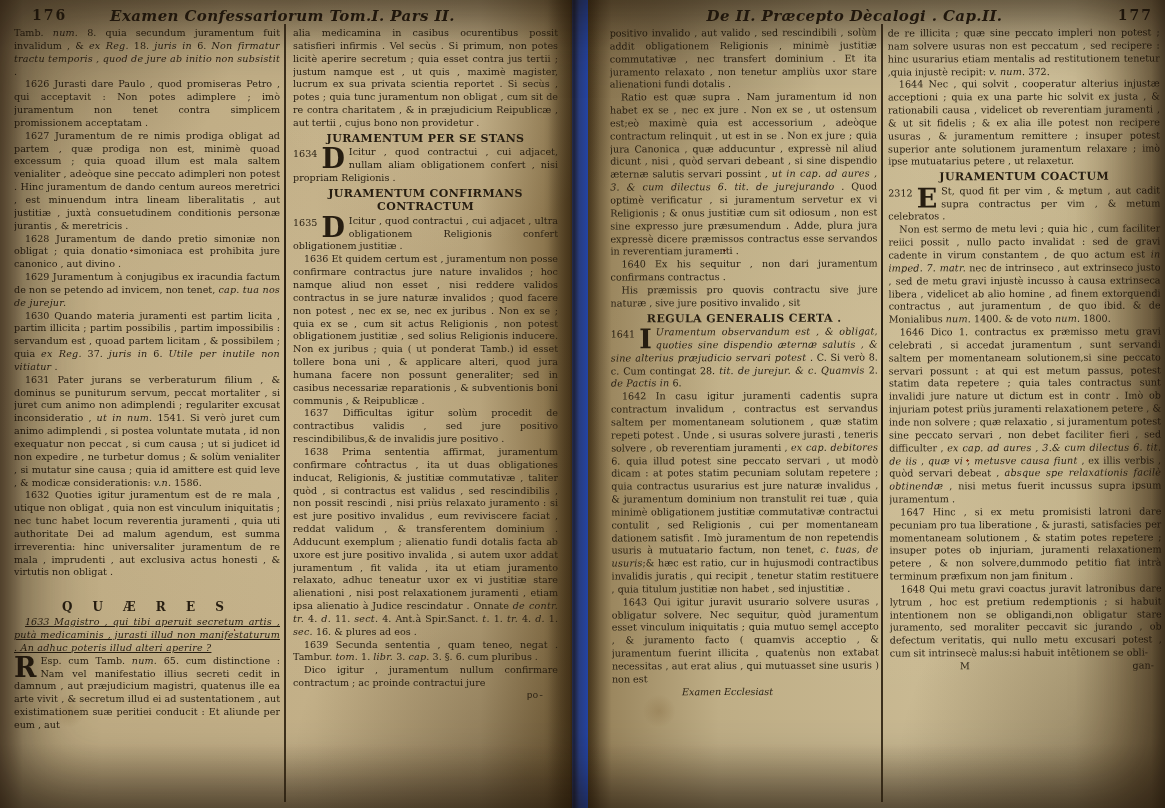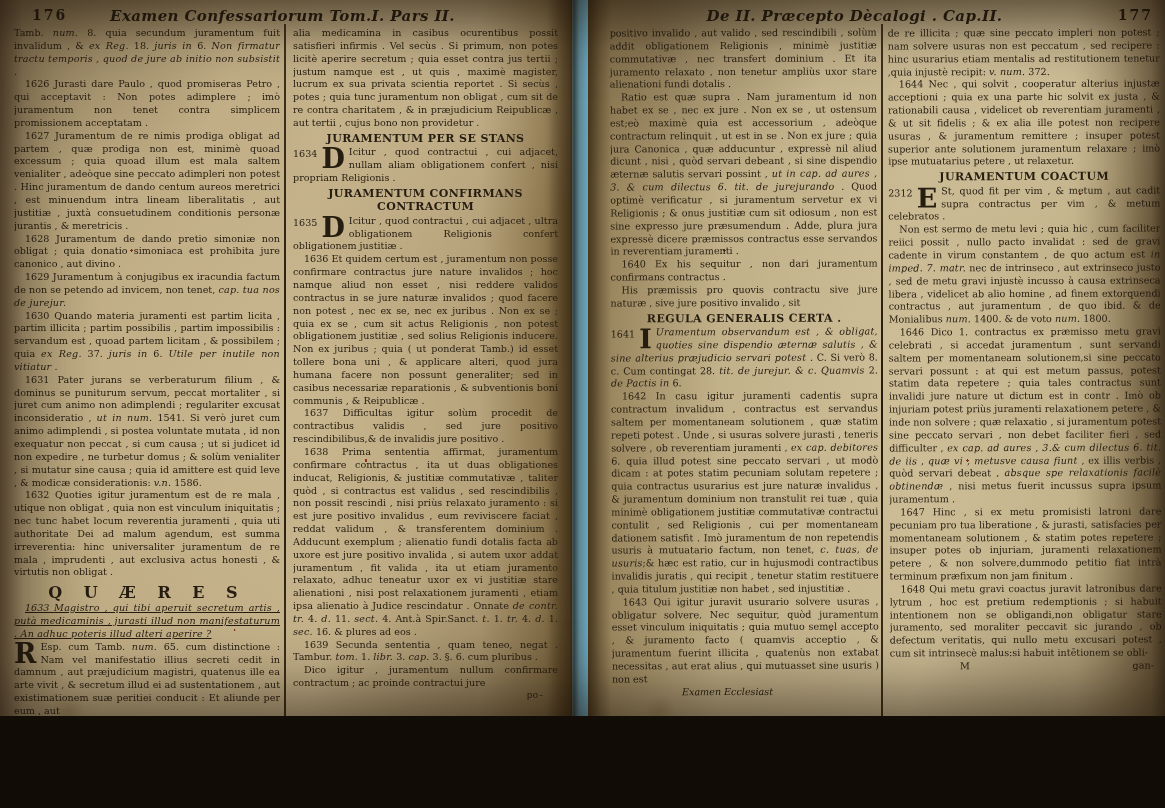--- a/index.html
+++ b/index.html
@@ -1,17 +1,17 @@
 <!DOCTYPE html>
 <html><head>
 <meta charset="utf-8">
 <style>
   html,body{margin:0;padding:0;background:#120c06;}
-  #spread{position:relative;width:1165px;height:716px;overflow:hidden;
-    font-family:"DejaVu Serif","Liberation Serif",serif;color:#261d11;background:#7dd3fc;}
+  #spread{position:relative;width:1165px;height:808px;overflow:hidden;
+    font-family:"DejaVu Serif","Liberation Serif",serif;color:#261d11;background:#1d4ed8;}
   .page{position:absolute;top:0;height:808px;overflow:hidden;}
   #page-left{left:0;width:572px;
     background:linear-gradient(90deg,#7d684a 0%,#b3a078 4%,#bfac84 18%,#c3b088 55%,#b4a078 84%,#8d774f 95%,#584526 100%);}
   #page-right{left:588px;width:593px;
     background:linear-gradient(90deg,#4e3d22 0%,#9b875f 4%,#bfae86 22%,#c9b992 55%,#c2b28a 82%,#96815a 95%,#2c2010 100%);}
   .page::before{content:"";position:absolute;inset:0;pointer-events:none;
     background:
       radial-gradient(circle at 12% 4%, rgba(61,44,22,.30), transparent 18%),
       radial-gradient(circle at 92% 96%, rgba(56,40,18,.35), transparent 25%),
       radial-gradient(circle at 50% 50%, rgba(255,244,214,.10), transparent 60%),
@@ -43,21 +43,21 @@
   #pr-c2{left:301px;width:272px;transform:rotate(-.2deg);}
   .rule{position:absolute;top:24px;width:1.6px;height:778px;background:linear-gradient(180deg,#40331f,#241b0d 50%,#433620);}
   #pl-rule{left:284px;}
   #pr-rule{left:293px;}
 
   .para{margin:0;text-indent:11px;}
   .para.flush{text-indent:0;}
   .num{white-space:nowrap;}
   .heading{font-weight:bold;text-align:center;text-indent:0;font-size:11px;line-height:13.5px;
     letter-spacing:.4px;margin:2px 0 1px 0;}
-  .quaeres{font-weight:bold;text-align:center;text-indent:0;font-size:16px;letter-spacing:8px;margin:8px 0 2px 0;}
+  .quaeres{font-weight:bold;text-align:center;text-indent:0;font-size:12px;letter-spacing:8px;margin:22px 0 2px 0;}
   .qitalic{font-style:italic;text-decoration:underline;}
   .drop{margin:0;text-indent:0;}
   .dcwrap{float:left;display:flex;align-items:flex-start;margin:1px 4px 0 0;}
   .dcwrap .num{font-size:9.6px;padding:1px 4px 0 0;}
   .dc{font-size:27px;line-height:23px;font-weight:bold;}
   .catchword{text-align:right;text-indent:0;margin:0;padding-right:14px;font-family:Liberation Mono, monospace;}
   .sigline{display:flex;justify-content:space-between;text-indent:0;margin:0;padding:0 8px 0 70px;}
   .sig-it{font-style:italic;}
   i{letter-spacing:.2px;}
 </style>

